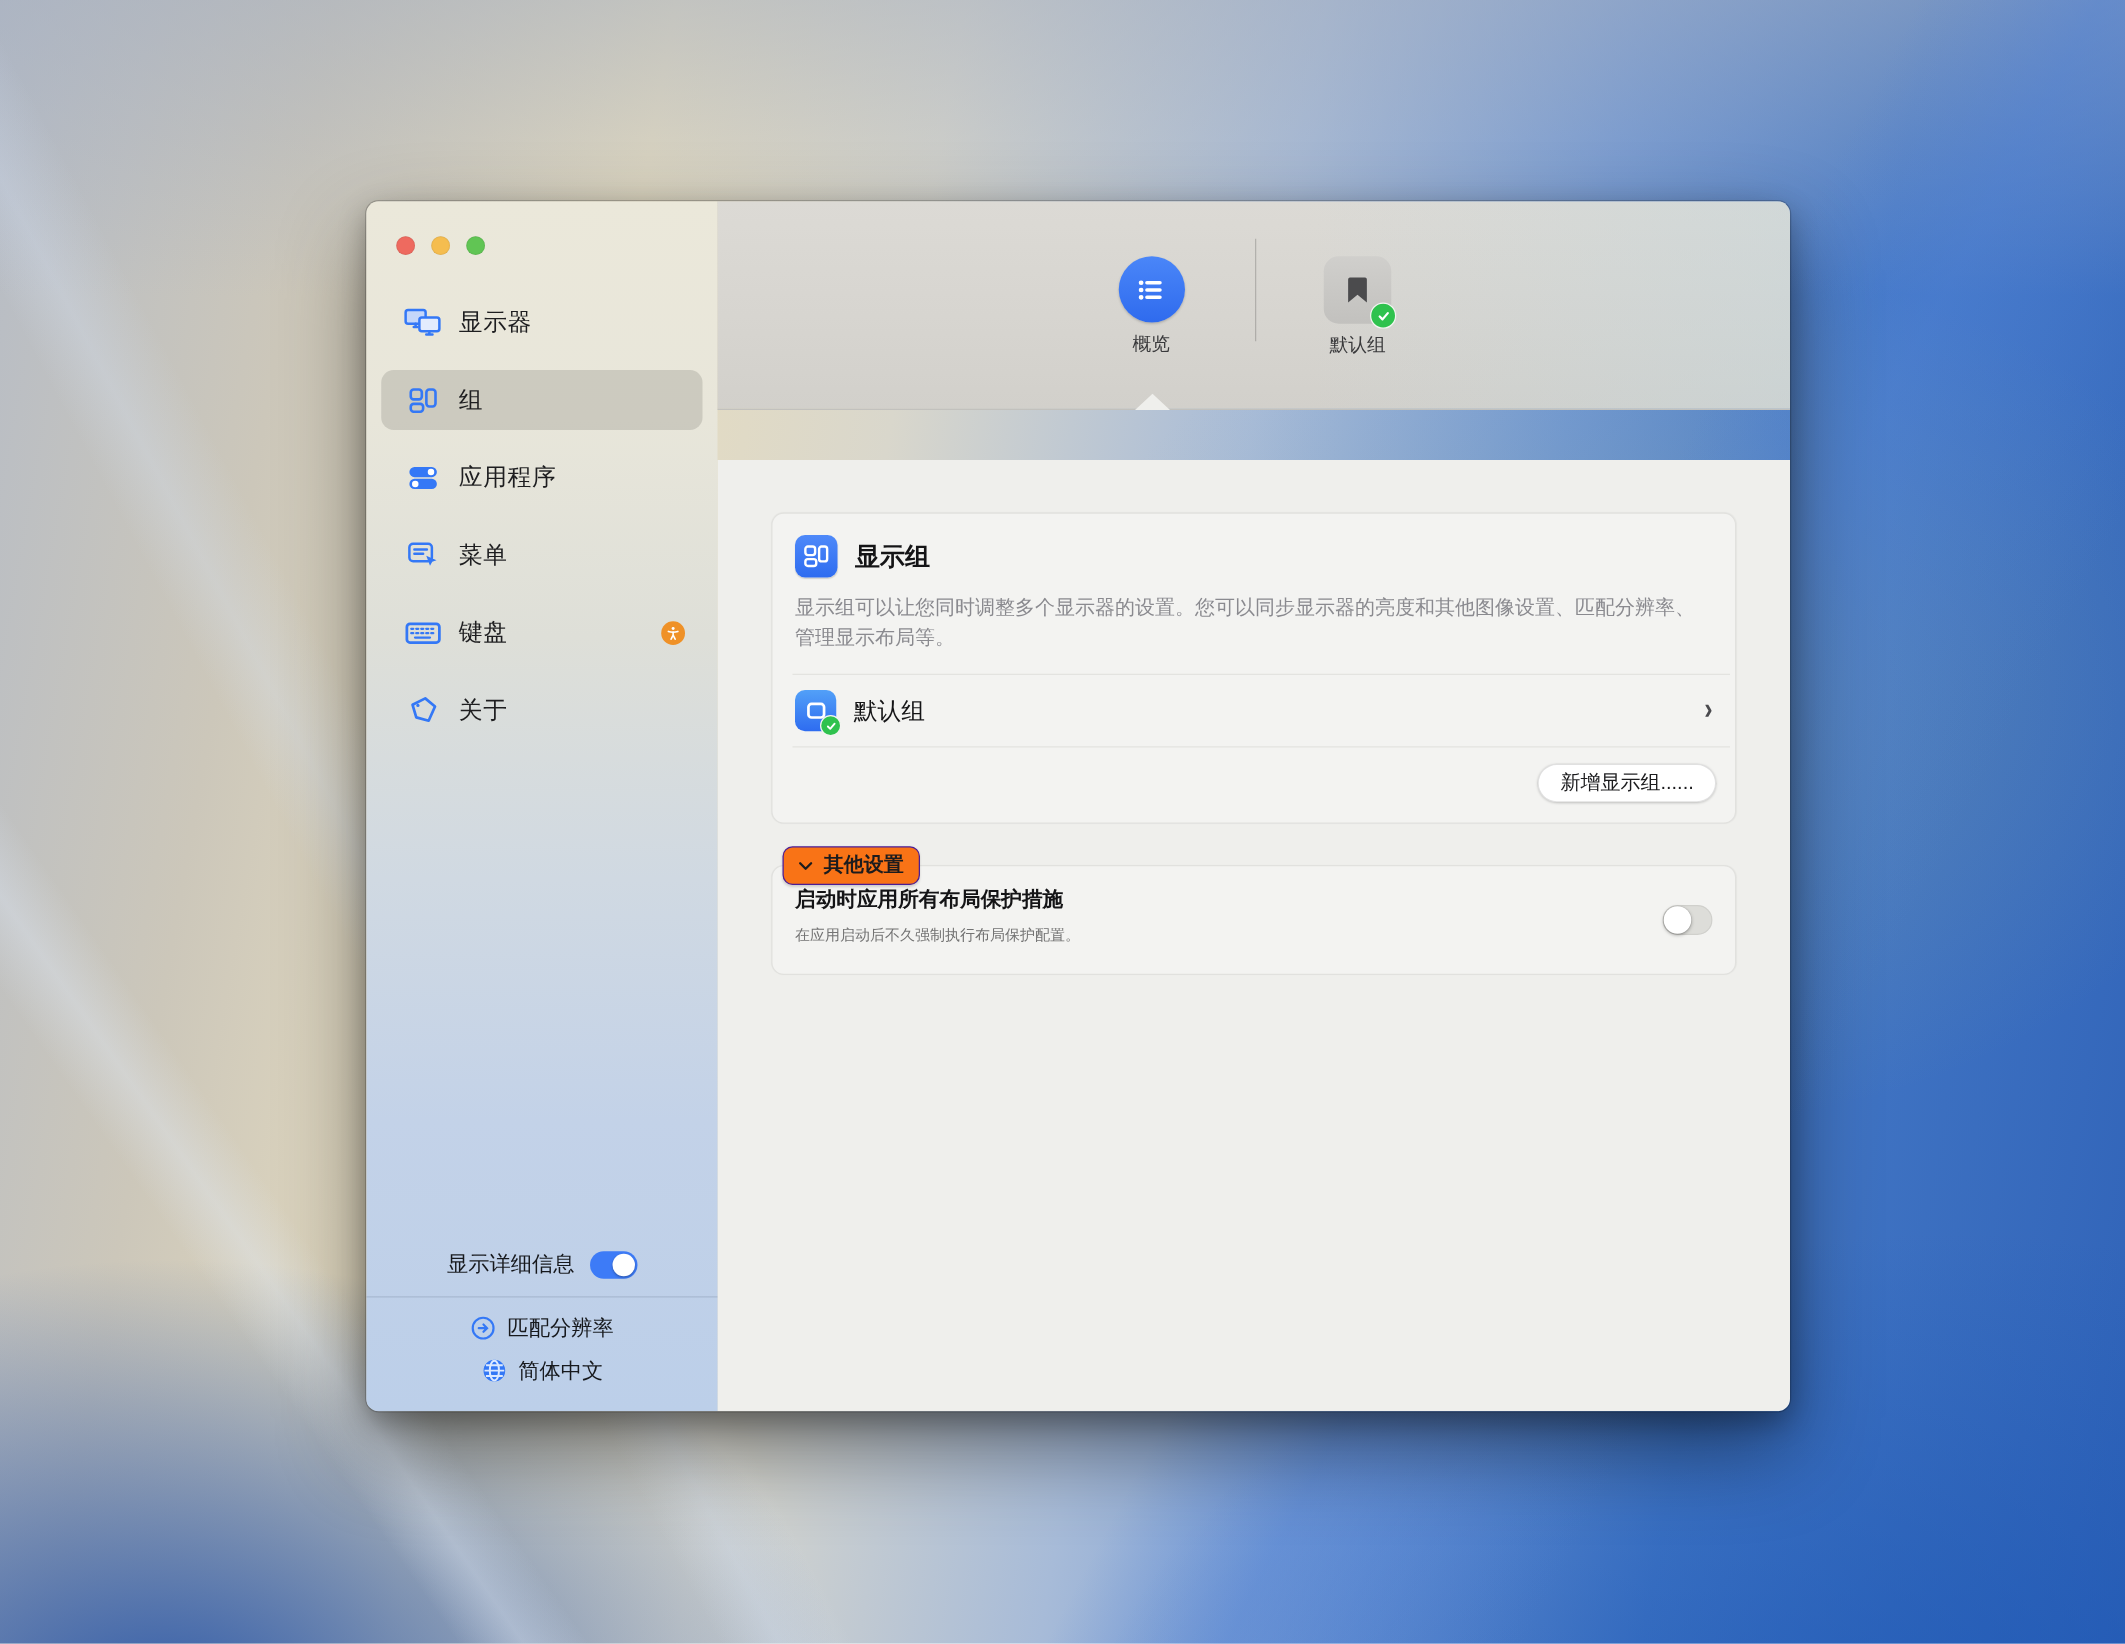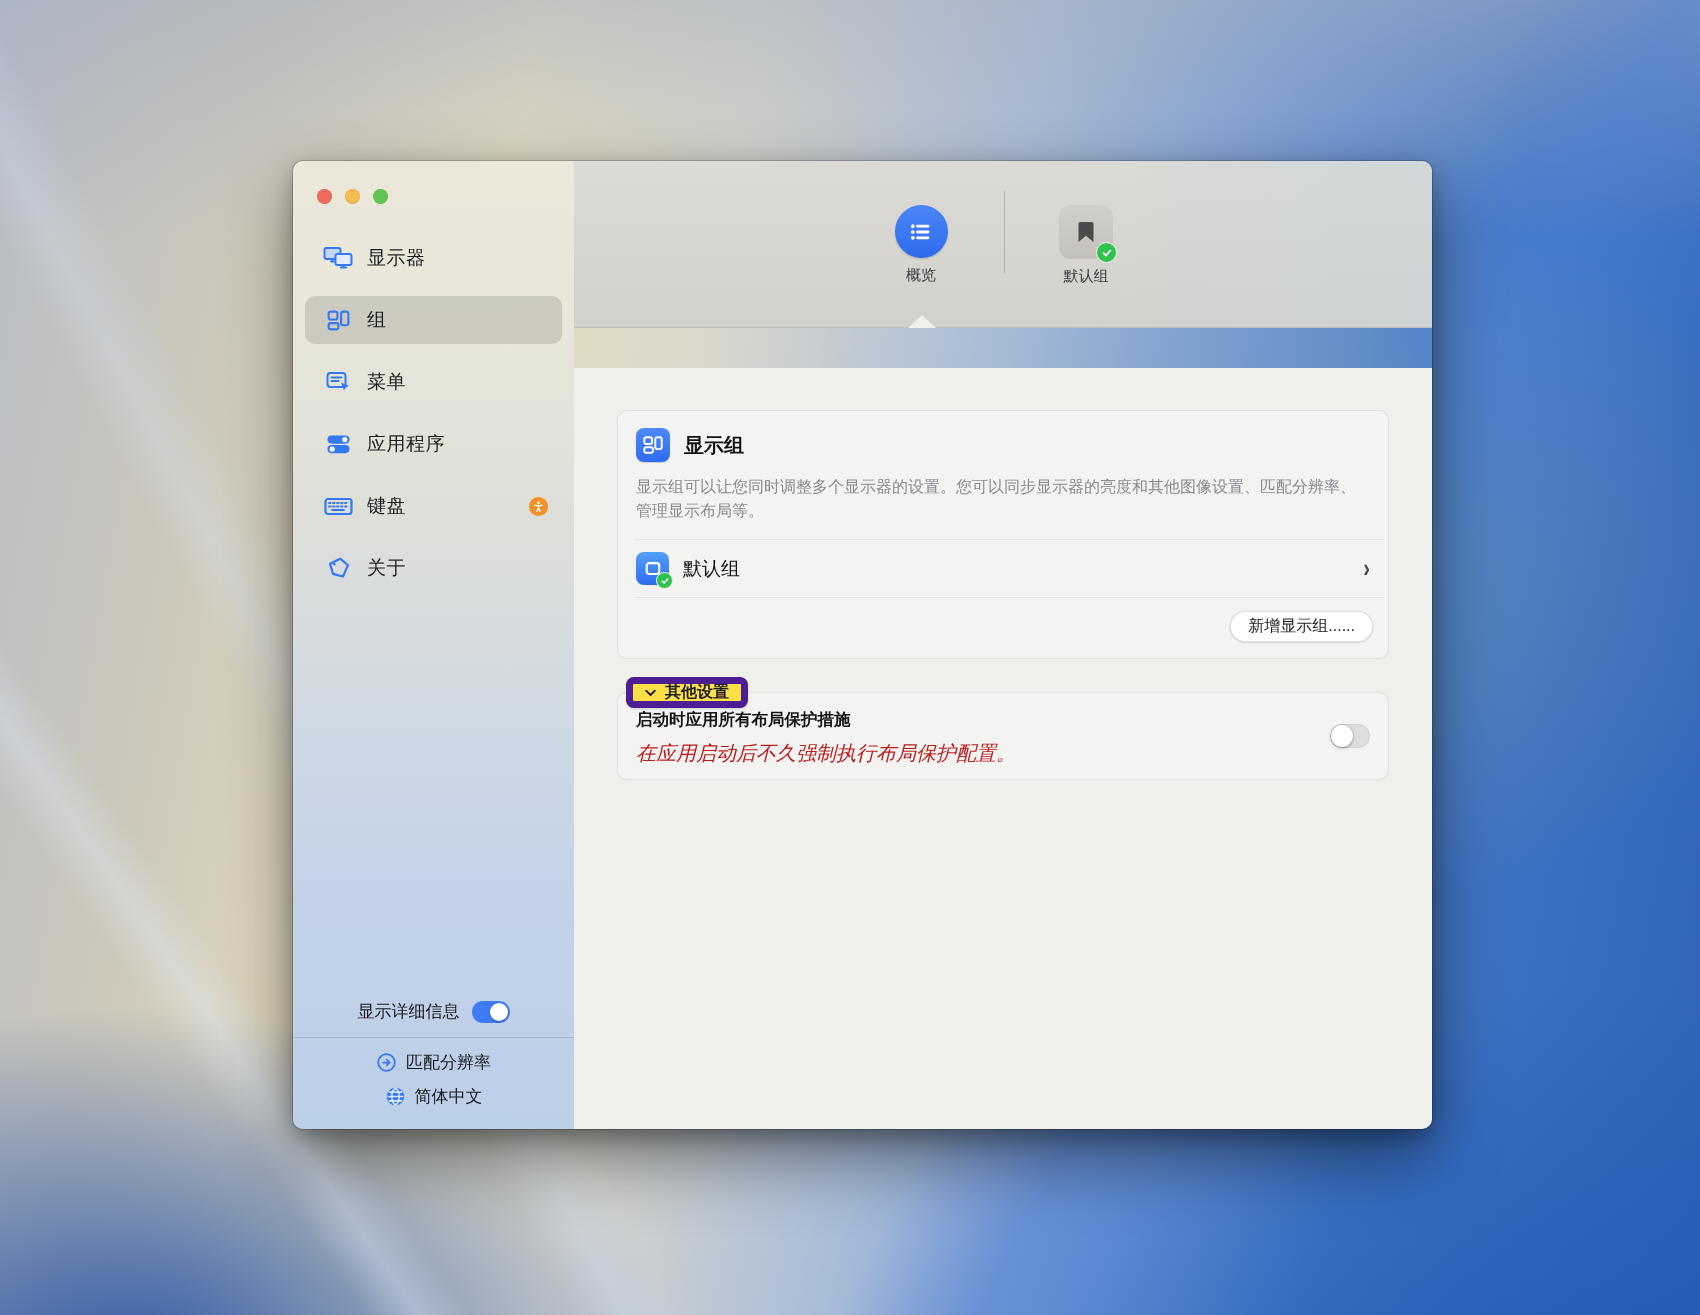--- a/index.html
+++ b/index.html
@@ -131,28 +131,28 @@
   .pill-btn {
     height:31px; padding:0 17px; border-radius:16px; background:#ffffff;
     border:0.5px solid rgba(0,0,0,0.12);
     box-shadow:0 0.5px 2px rgba(0,0,0,0.18);
     font-size:16px; color:#1c1c1e; display:flex; align-items:center; cursor:default;
   }
 
   .other-section { position:relative; margin-top:18px; padding-top:15px; }
   .disclosure {
     position:absolute; top:0; left:9px; z-index:2; height:31px;
-    background:#fde047; border:7px solid #4c1d95; border-radius:8px;
+    background:#f97316; border:1px solid #4c1d95; border-radius:8px;
     box-shadow:0 1px 2px rgba(0,0,0,0.15);
     display:flex; align-items:center; gap:7px; padding:0 12px 0 10px; cursor:default;
   }
   .disclosure .cap { font-size:16px; font-weight:bold; color:#1c1c1e; }
   .card2 { position:relative; height:88px; padding:16px 18px; }
   .card2 .ttl { font-size:16.5px; color:#141416; font-weight:bold; }
-  .card2 .sub { margin-top:9px; font-size:20px; color:#b91c1c;font-style:italic; }
+  .card2 .sub { margin-top:9px; font-size:12px; color:#737373; }
   .card2 .toggle { position:absolute; right:18px; top:50%; transform:translateY(-50%); }
 
   svg { display:block; }
 </style>
 </head>
 <body>
 
 <div class="desktop">
   <div class="window">
 
@@ -183,39 +183,39 @@
               <rect x="2.5" y="3.5" width="8.5" height="7.5" rx="2.2"></rect>
               <rect x="14.5" y="3.5" width="7" height="13" rx="2.2"></rect>
               <rect x="2.5" y="14.5" width="9.5" height="6" rx="2.2"></rect>
             </svg>
           </span>
           <span class="lbl">组</span>
         </div>
 
         <div class="nav-item">
           <span class="ic">
-            <svg width="27" height="25" viewBox="0 0 26 25" fill="none" stroke="#3478f6" stroke-width="2">
-              <rect x="2" y="3" width="18" height="14" rx="3"></rect>
-              <path d="M6 7.5h10M6 11h7" stroke-linecap="round"></path>
-              <path d="M15.5 12.5l3 8 1.8-3.2 3.4-1.2-8.2-3.6z" fill="#3478f6" stroke="none"></path>
-            </svg>
-          </span>
-          <span class="lbl">菜单</span>
-        </div>
-
-        <div class="nav-item">
-          <span class="ic">
             <svg width="27" height="24" viewBox="0 0 26 24" fill="none">
               <rect x="2" y="3.5" width="22" height="8.2" rx="4.1" fill="#3478f6"></rect>
               <circle cx="19.3" cy="7.6" r="2.6" fill="#fff"></circle>
               <rect x="2" y="13" width="22" height="8.2" rx="4.1" fill="#3478f6"></rect>
               <circle cx="6.7" cy="17.1" r="2.6" fill="#fff"></circle>
             </svg>
           </span>
           <span class="lbl">应用程序</span>
+        </div>
+
+        <div class="nav-item">
+          <span class="ic">
+            <svg width="27" height="25" viewBox="0 0 26 25" fill="none" stroke="#3478f6" stroke-width="2">
+              <rect x="2" y="3" width="18" height="14" rx="3"></rect>
+              <path d="M6 7.5h10M6 11h7" stroke-linecap="round"></path>
+              <path d="M15.5 12.5l3 8 1.8-3.2 3.4-1.2-8.2-3.6z" fill="#3478f6" stroke="none"></path>
+            </svg>
+          </span>
+          <span class="lbl">菜单</span>
         </div>
 
         <div class="nav-item">
           <span class="ic">
             <svg width="29" height="23" viewBox="0 0 29 23" fill="none" stroke="#3478f6">
               <rect x="1.5" y="4" width="26" height="15" rx="2.5" stroke-width="2.2"></rect>
               <path d="M5 8h1.6M9 8h1.6M13 8h1.6M17 8h1.6M21 8h1.6M5 11.5h1.6M9 11.5h1.6M13 11.5h1.6M17 11.5h1.6M21 11.5h1.6M8 15h12" stroke-width="1.8" stroke-linecap="round"></path>
             </svg>
           </span>
           <span class="lbl">键盘</span>

